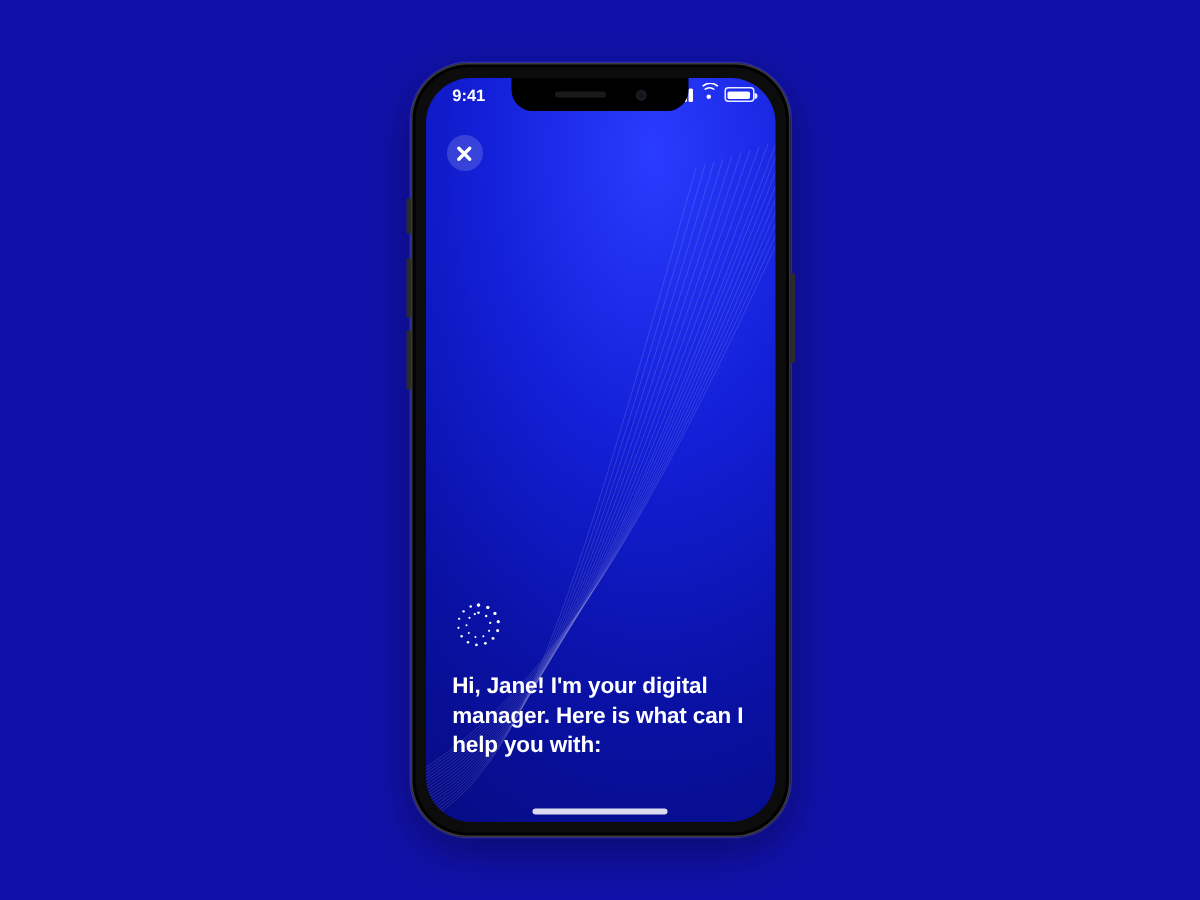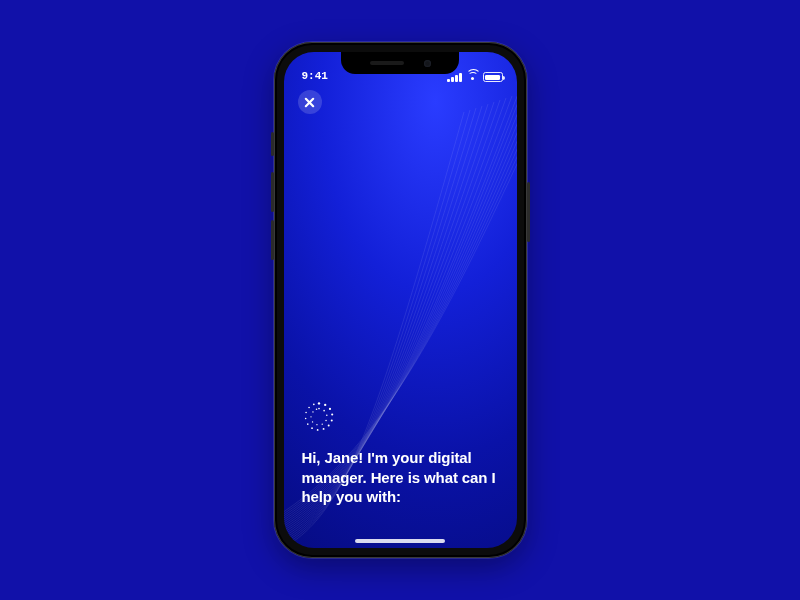--- a/index.html
+++ b/index.html
@@ -61,27 +61,26 @@
     z-index: 20;
     display:flex; align-items:center; justify-content:center; gap:20px;
   }
   .notch .speaker { width:34px; height:4px; background:#1a1a1a; border-radius:3px; }
   .notch .cam { width:7px; height:7px; background:#14161b; border-radius:50%; box-shadow: inset 0 0 2px #2c3140; }
 
   
   .status {
     position: absolute; top: 0; left: 0; right: 0;
     height: 30px;
-    display: flex; align-items: flex-end; justify-content: space-between;
+    display: flex; align-items: flex-start; justify-content: space-between;
     padding: 6px 14px 0 18px;
     color: #fff;
     font-size: 11px;
     font-weight: 600;
     z-index: 15;
-    font-family: Liberation Mono, monospace;
   }
   .status .right { display:flex; align-items:center; gap:4px; }
   .bars { display:flex; align-items:flex-end; gap:1.5px; height:9px; }
   .bars i { width:2.5px; background:#fff; border-radius:1px; display:block; }
   .bars i:nth-child(1){height:3px} .bars i:nth-child(2){height:5px}
   .bars i:nth-child(3){height:7px} .bars i:nth-child(4){height:9px}
   .wifi { width:13px; height:10px; position:relative; }
   .wifi::before, .wifi::after, .wifi span {
     content:""; position:absolute; border:1.6px solid #fff; border-bottom:none; border-left-color:transparent; border-right-color:transparent; border-radius:50%;
   }

